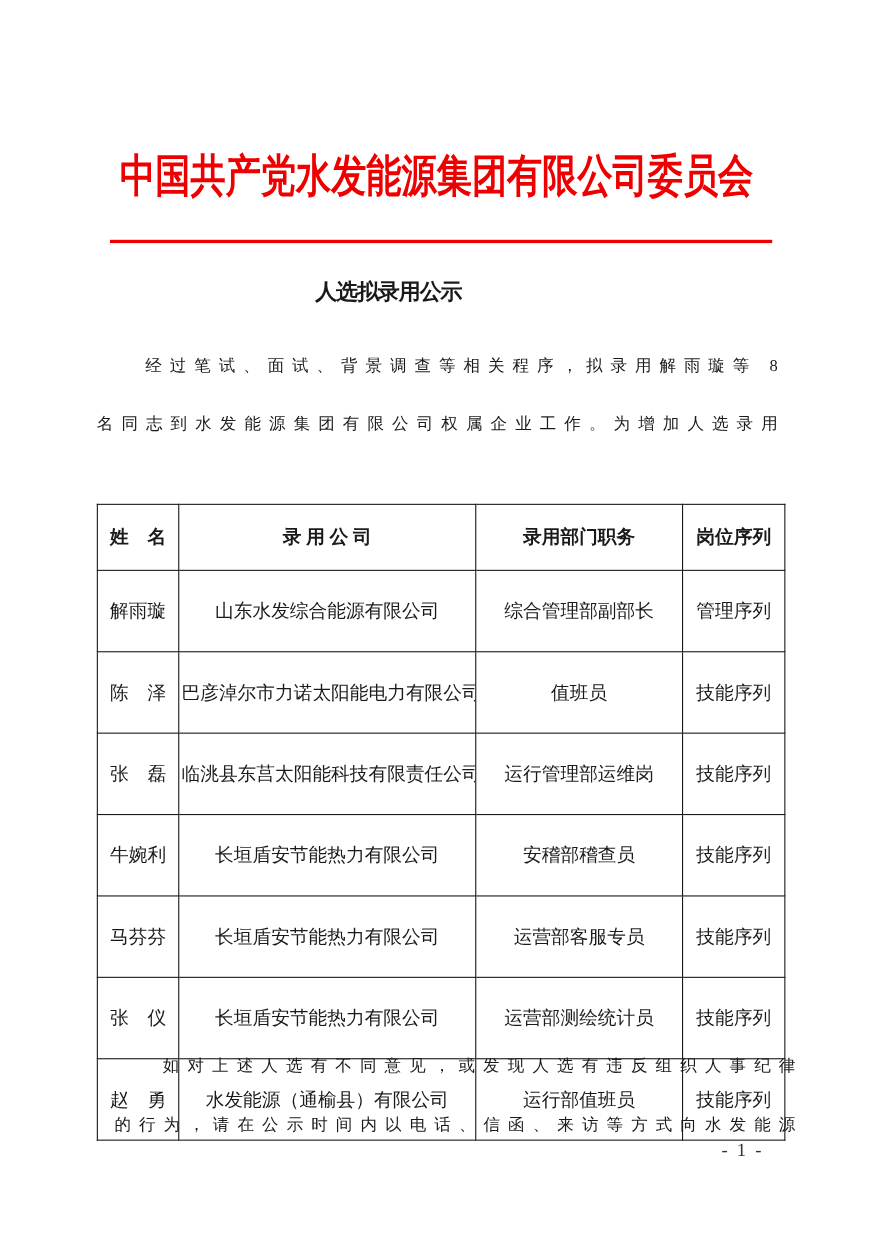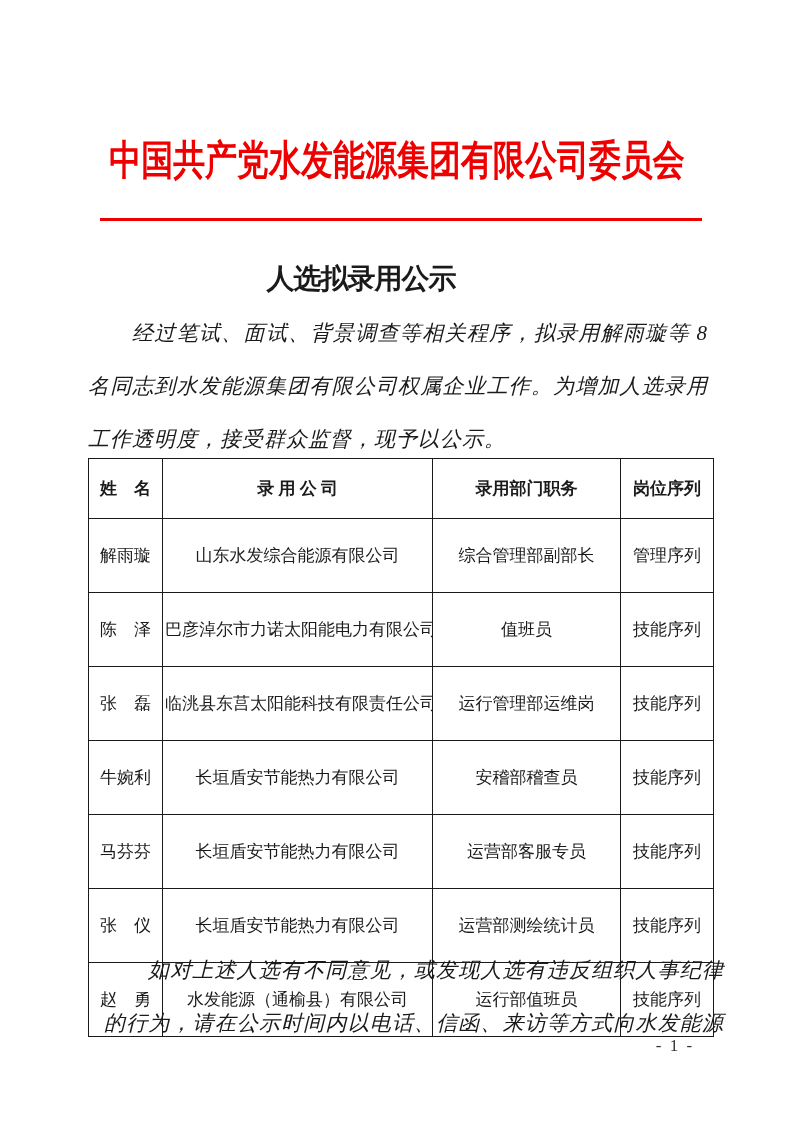--- a/index.html
+++ b/index.html
@@ -9,25 +9,25 @@
   }
   
   .red-header{position:absolute;top:133px;left:0;width:794px;text-align:center;}
   .red-header-text{
     display:inline-block;font-size:41px;font-weight:bold;white-space:nowrap;
     transform:scaleX(0.78);transform-origin:center;letter-spacing:0;
   }
   .red-rule{position:absolute;top:218px;left:100px;width:602px;height:3px;}
   
   .doc-title{
-    position:absolute;top:252px;left:0;width:706px;margin:8px;
-    text-align:center;font-size:28px;font-weight:bold;letter-spacing:-1px;
+    position:absolute;top:252px;left:0;width:706px;margin:0;
+    text-align:center;font-size:20px;font-weight:bold;letter-spacing:-1px;
   }
   
-  .para{position:absolute;left:88px;width:620px;font-size:21px;line-height:53px;font-style:italic;}
+  .para{position:absolute;left:88px;width:620px;font-size:15px;line-height:53px;}
   .para-intro{top:307px;}
   .para-closing{top:944px;margin-left:16px;}
   .line{white-space:nowrap;letter-spacing:1px;}
   .line.just{white-space:normal;text-align:justify;text-align-last:justify;}
   .line.indent{text-indent:44px;}
   
   .roster{
     position:absolute;top:458px;left:88px;width:625px;
     border-collapse:collapse;table-layout:fixed;font-size:17px;
   }
@@ -52,21 +52,20 @@
     <span class="red-header-text" style="color: rgb(238, 0, 0);">中国共产党水发能源集团有限公司委员会</span>
   </div>
 
   <div class="red-rule" style="background: rgb(238, 0, 0);"></div>
 
   <h1 class="doc-title">人选拟录用公示</h1>
 
   <div class="para para-intro" id="intro-paragraph">
       <div class="line indent just">经过笔试、面试、背景调查等相关程序，拟录用解雨璇等 8</div>
       <div class="line just">名同志到水发能源集团有限公司权属企业工作。为增加人选录用</div>
-      <div class="line">工作透明度，接受群众监督，现予以公示。</div>
     </div>
 
   <table class="roster">
     <colgroup id="roster-cols">
         <col style="width: 74px;">
         <col style="width: 270px;">
         <col style="width: 188px;">
         <col style="width: 93px;">
       </colgroup>
     <thead id="roster-head">

